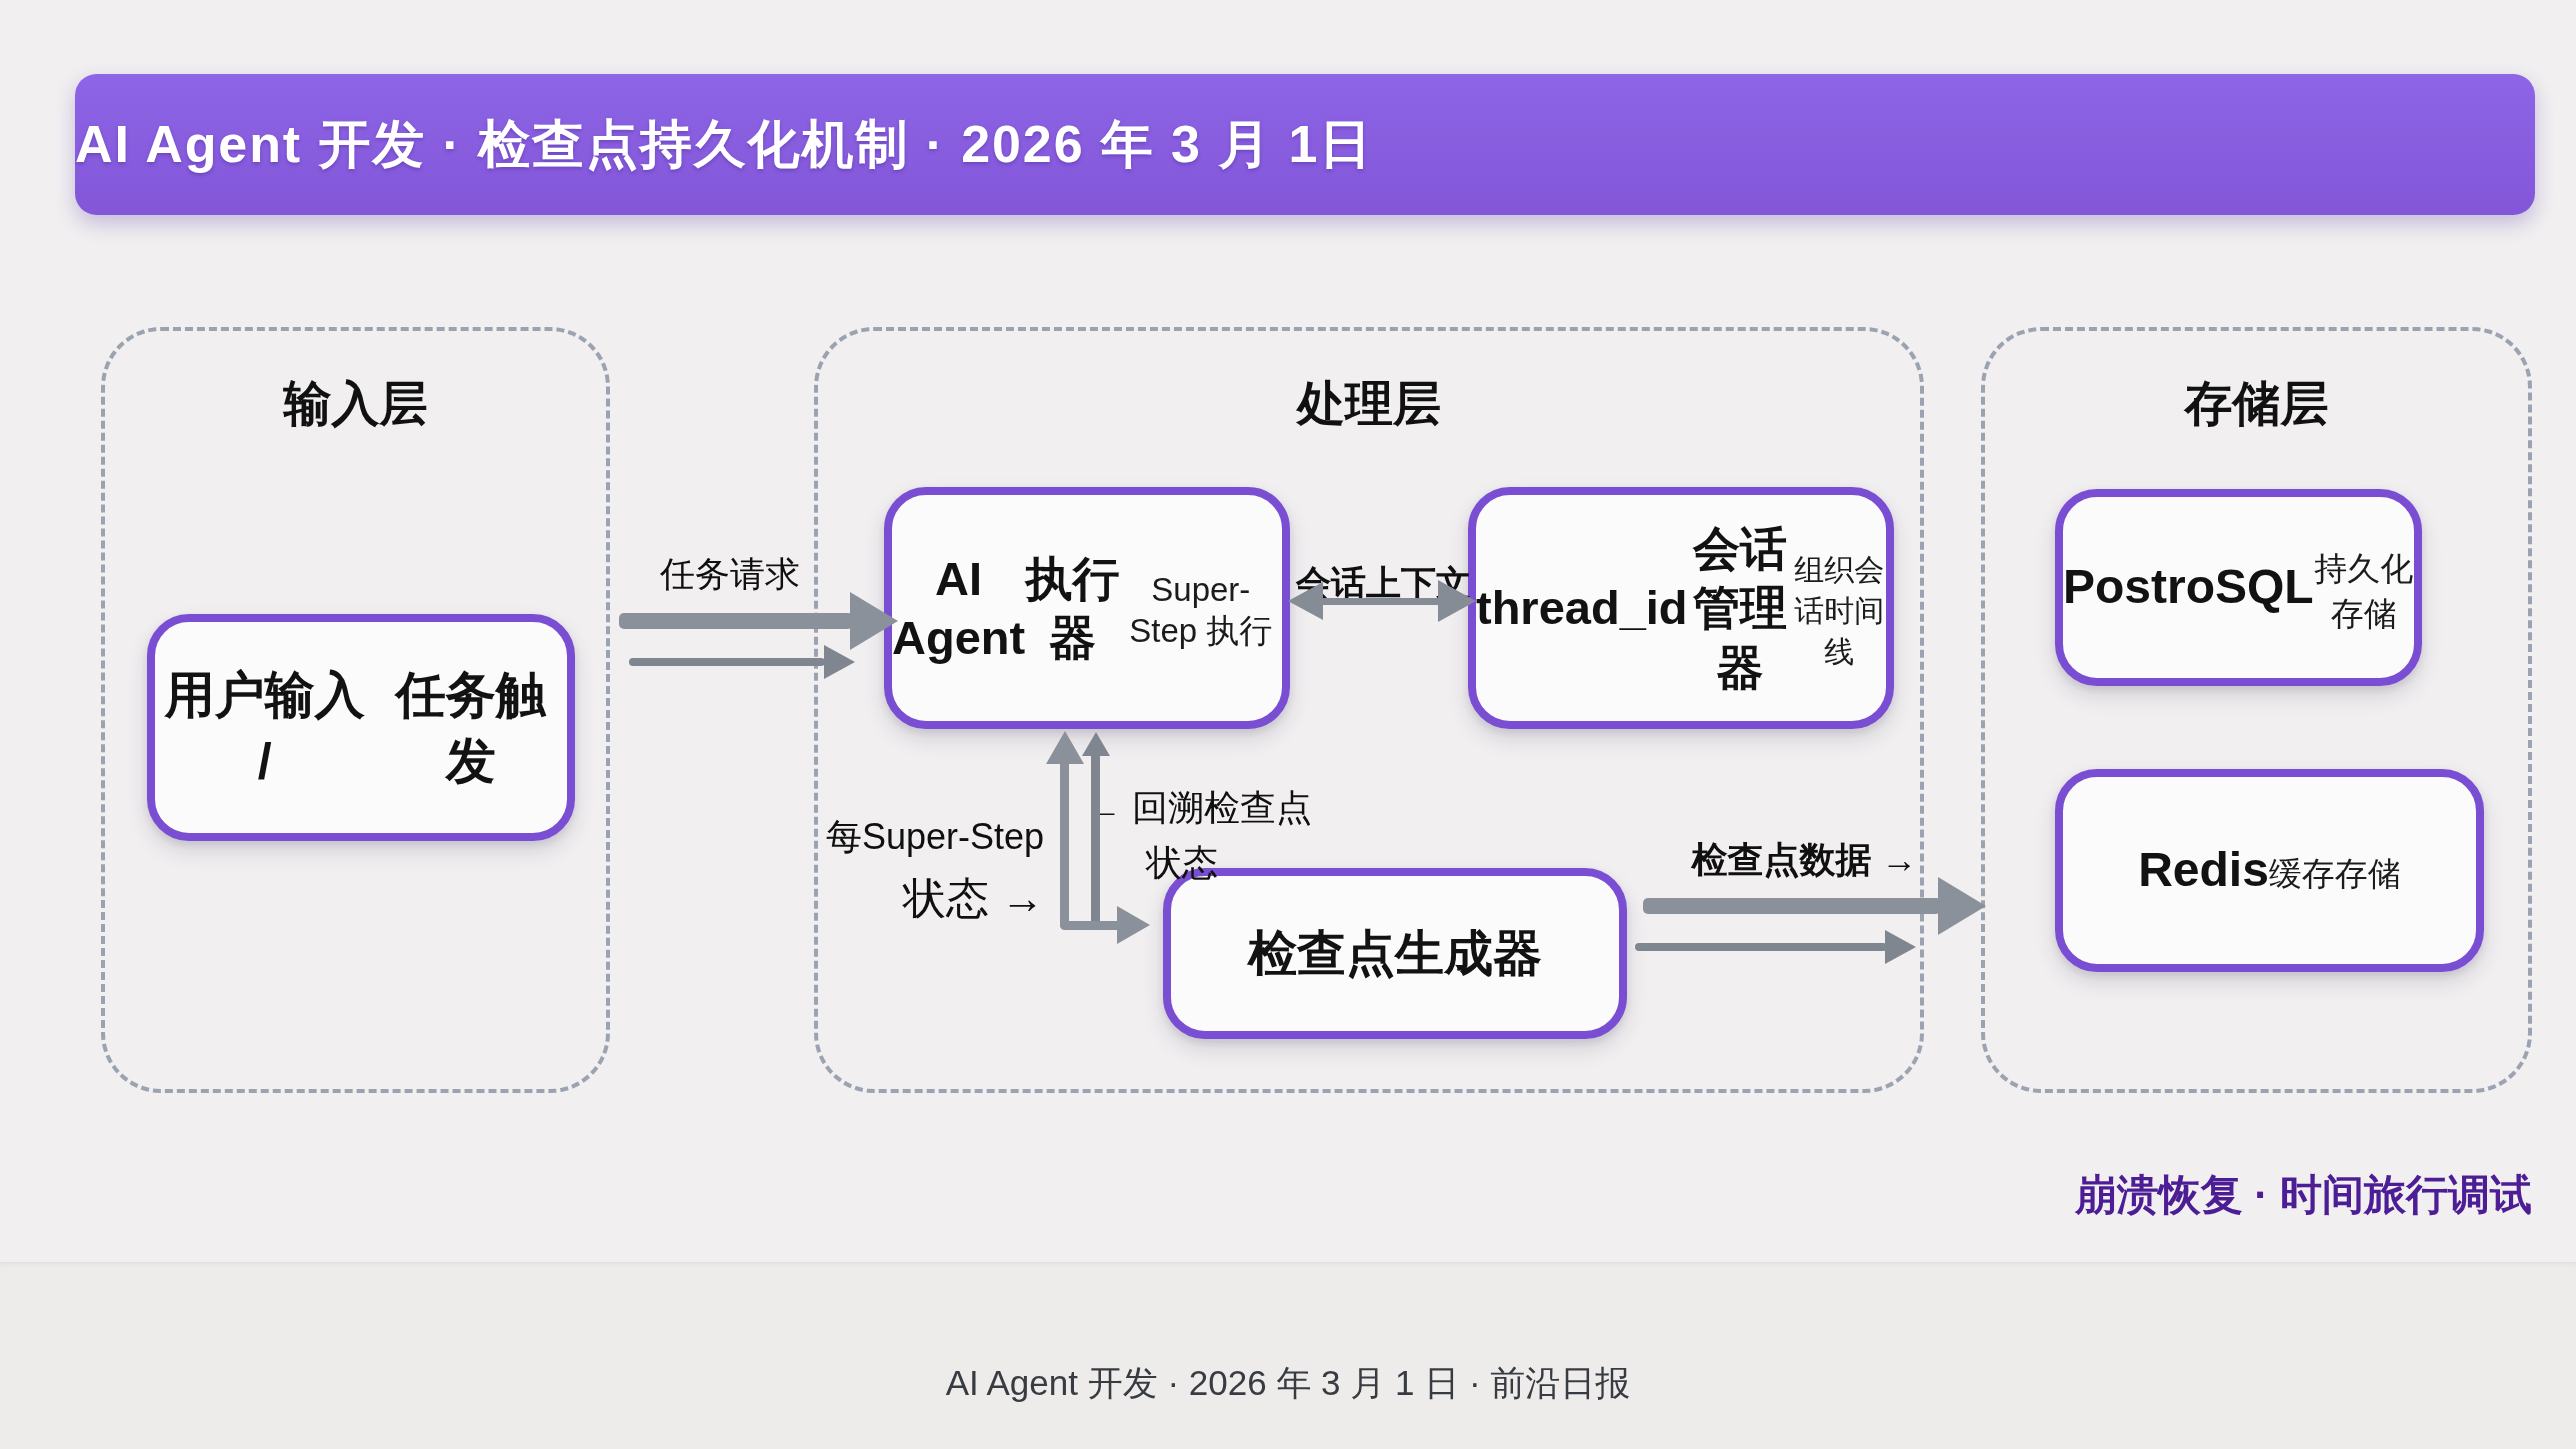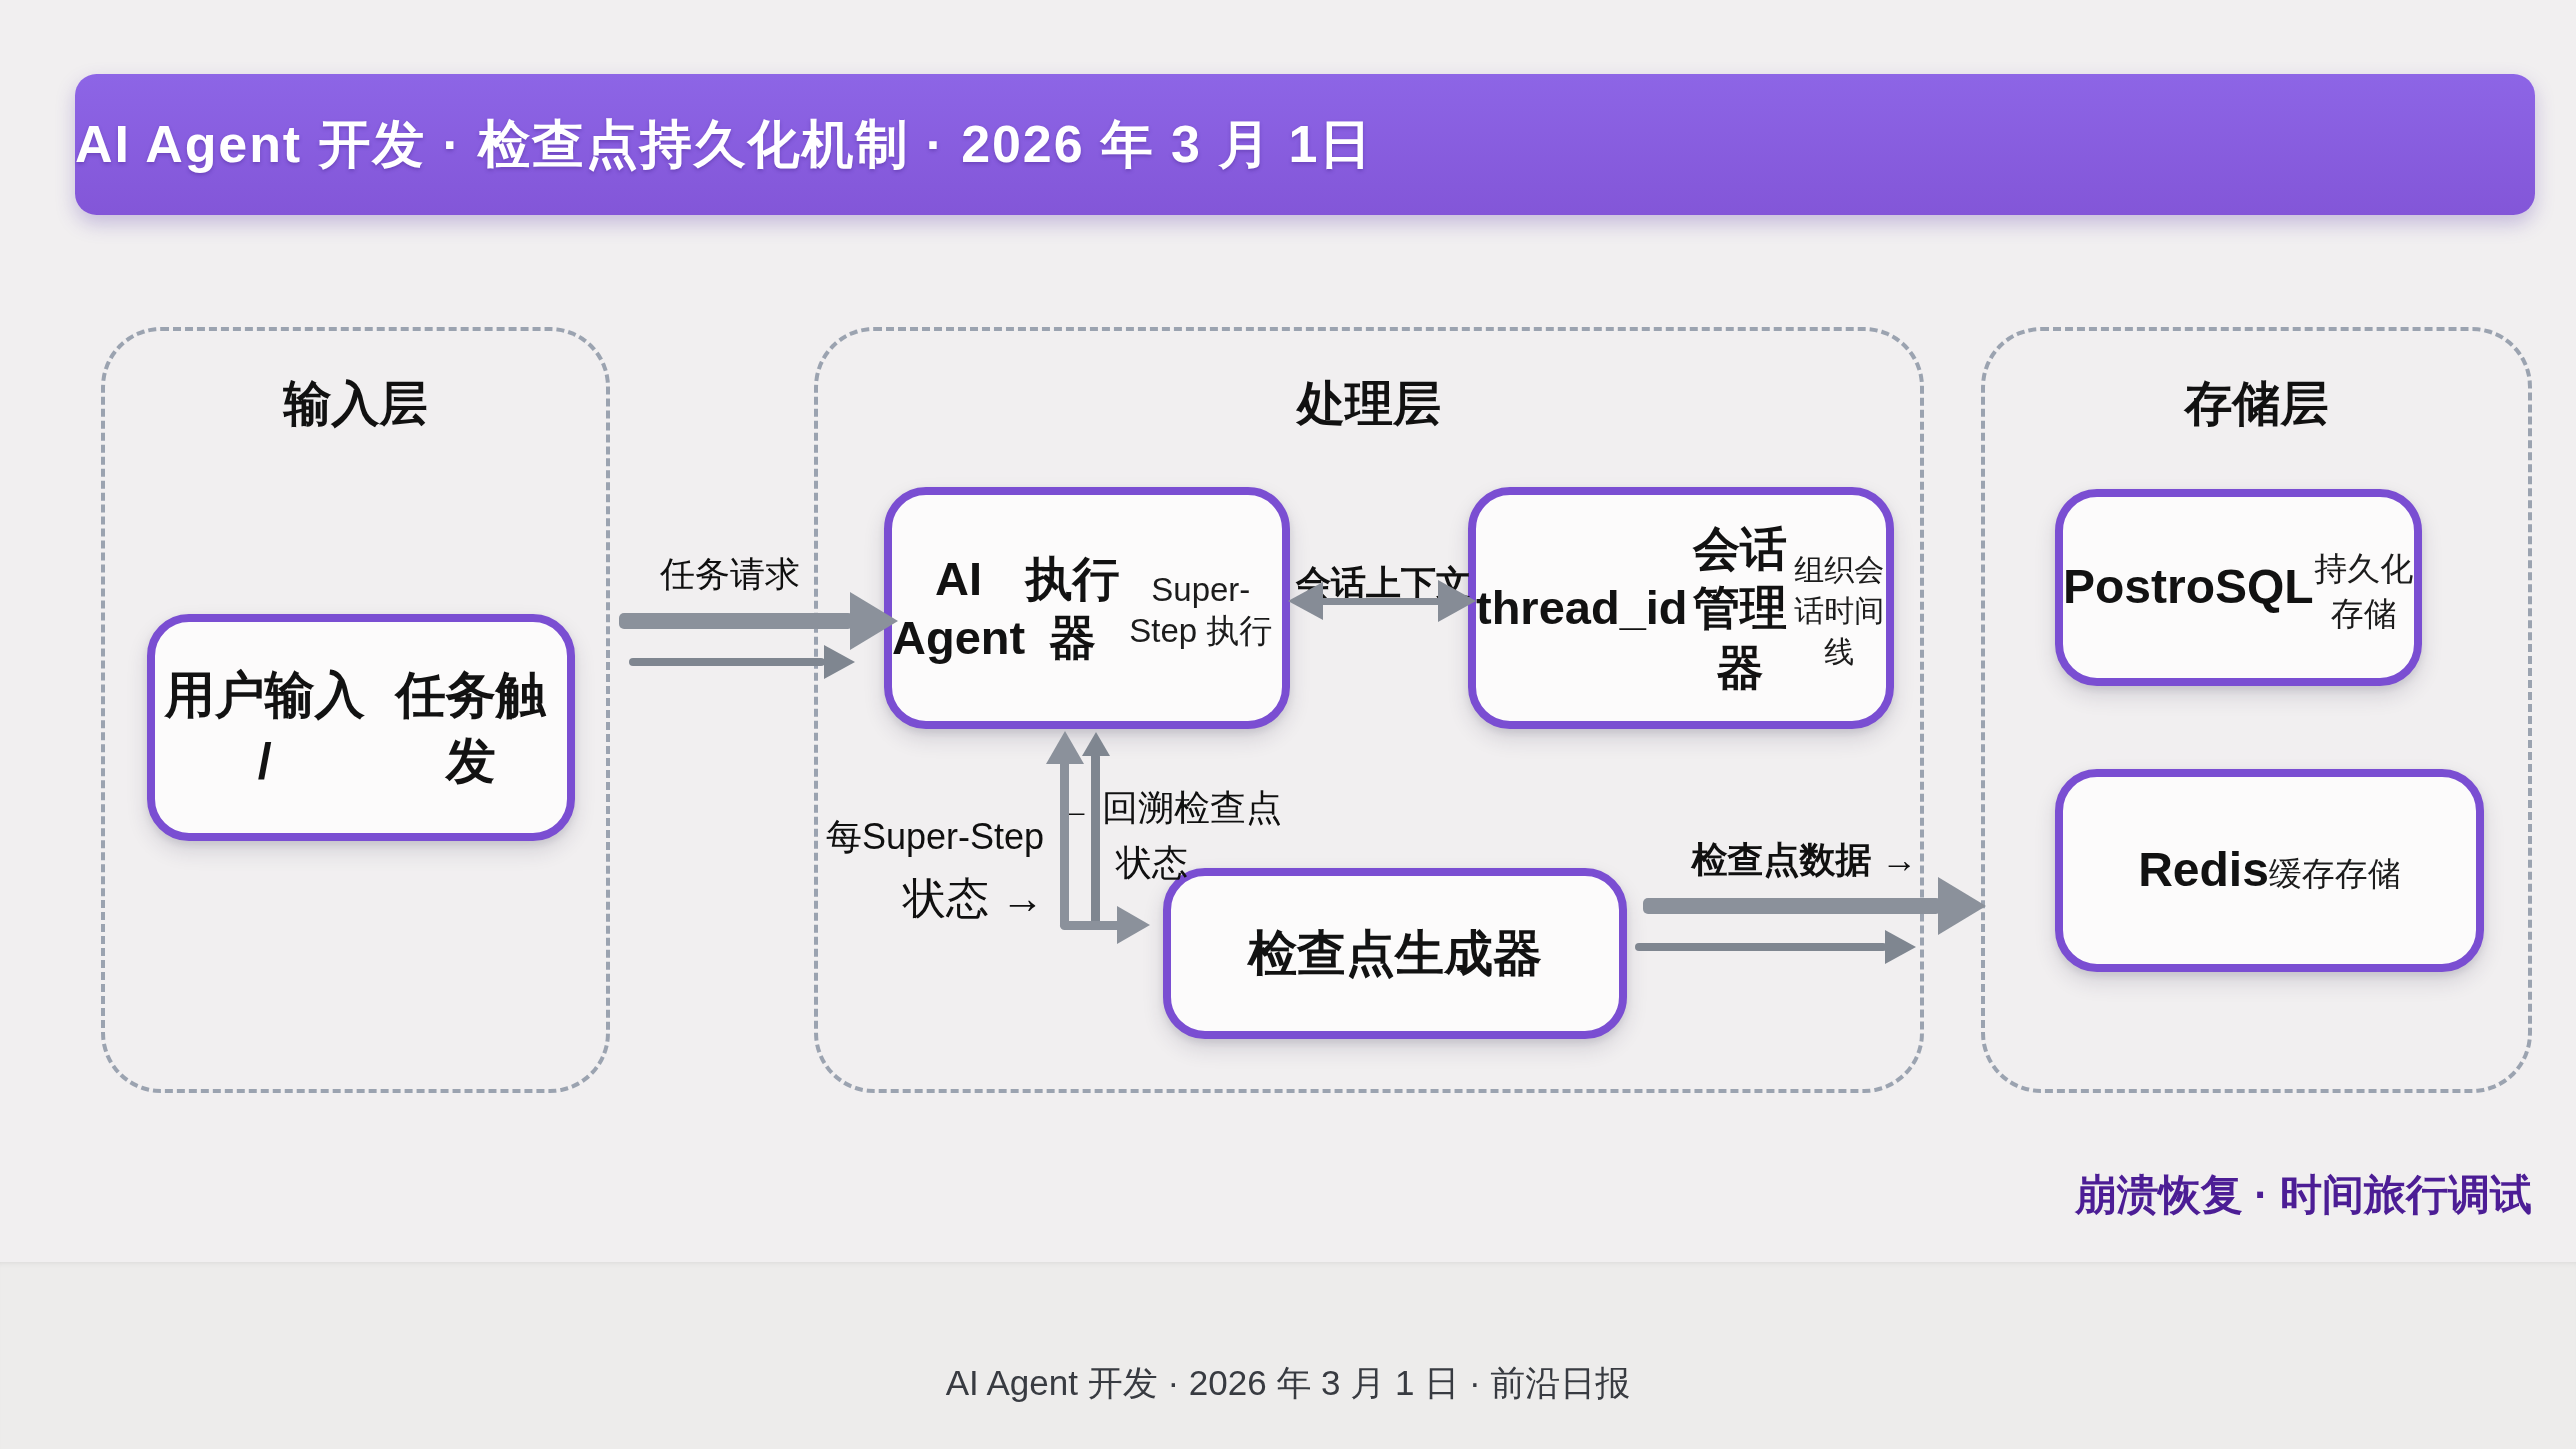--- a/index.html
+++ b/index.html
@@ -64,21 +64,21 @@
   .node-postgres .sub{ font-size:33px; margin-top:9px; }
   .node-redis{ left:2055px; top:769px; width:429px; height:203px; }
   .node-redis .t1{ font-size:48px; }
   .node-redis .sub{ font-size:33px; margin-top:7.5px; }
   
   .edge-label{ position:absolute; font-size:35px; font-weight:500; color:#101010; }
   .lbl-task{ left:604px; top:551px; width:252px; text-align:center; }
   .lbl-session{ left:1283px; top:560px; width:201px; text-align:center;font-weight:bold; }
   .lbl-superstep{ left:730px; top:813px; width:314px; text-align:right; font-size:36px; }
   .lbl-superstep .l2{ font-size:43px; margin-top:7.5px; }
-  .lbl-restore{ left:1056px; top:784px; font-size:36px; }
+  .lbl-restore{ left:1086px; top:784px; font-size:36px; }
   .lbl-restore .l2{ margin-left:60px; margin-top:6.3px; }
   .lbl-ckptdata{ left:1660px; top:836px; width:289px; text-align:center; font-size:36px; font-weight:600; }
   
   .bar{ position:absolute; background:#8b919b; border-radius:5px; }
   .bar.thin{ background:#7f8690; }
   .head{ position:absolute; width:0; height:0; border-style:solid; border-color:transparent; }
   
   .a-task-bar   { left:619px;  top:613px;  width:234px; height:16.4px; }
   .a-task-head  { left:850px; top:592px; border-width:29px 0 29px 48px; border-left-color:#8b919b; }
   .a-task-bar2  { left:629px; top:658px; width:196px; height:8.2px; }

